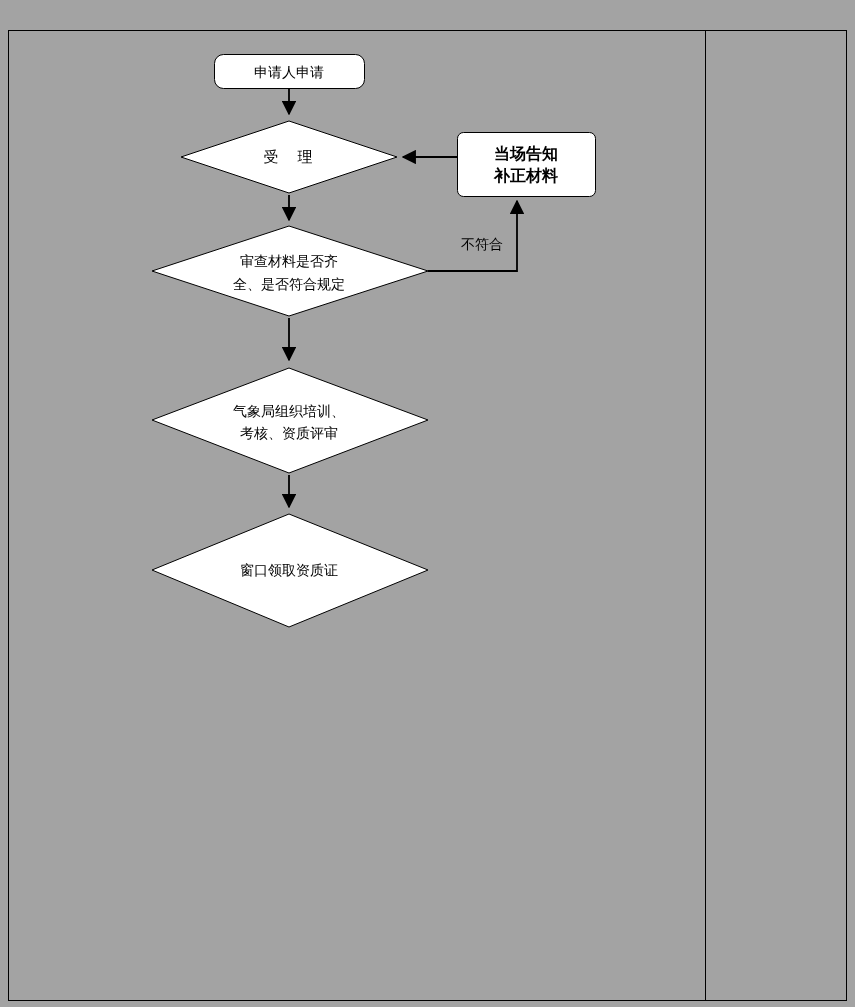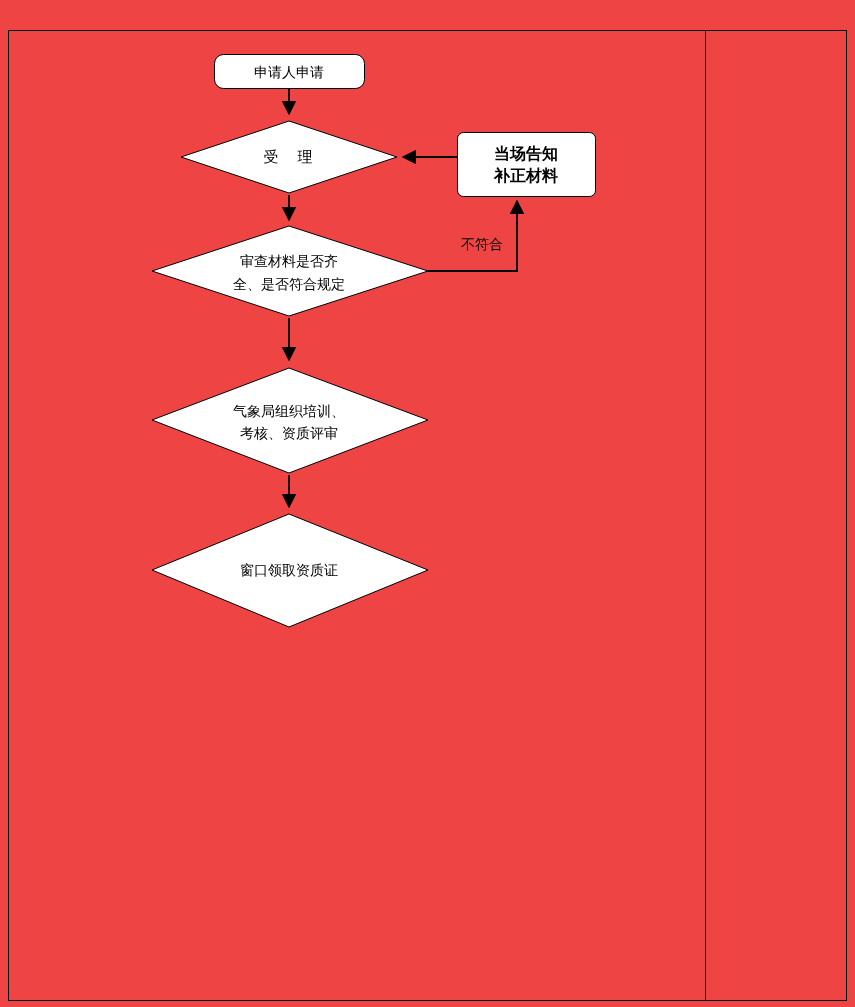--- a/index.html
+++ b/index.html
@@ -1,20 +1,20 @@
 <!DOCTYPE html>
 <html><head>
 <meta charset="utf-8">
 <style>
   html, body { margin: 0; padding: 0; background: #ffffff; }
   .page {
     position: relative;
     width: 855px;
     height: 1007px;
-    background: #ef4444;
+    background: #a3a3a3;
     font-family: "DejaVu Sans", "Liberation Sans", sans-serif;
     overflow: hidden;
   }
   svg { display: block; }
   .frame { fill: none; stroke: #000000; stroke-width: 1; }
   .shape { fill: #ffffff; stroke: #000000; stroke-width: 1; }
   .edge  { fill: none; stroke: #000000; stroke-width: 1.8; }
   .label {
     font-size: 14px;
     fill: #000000;

